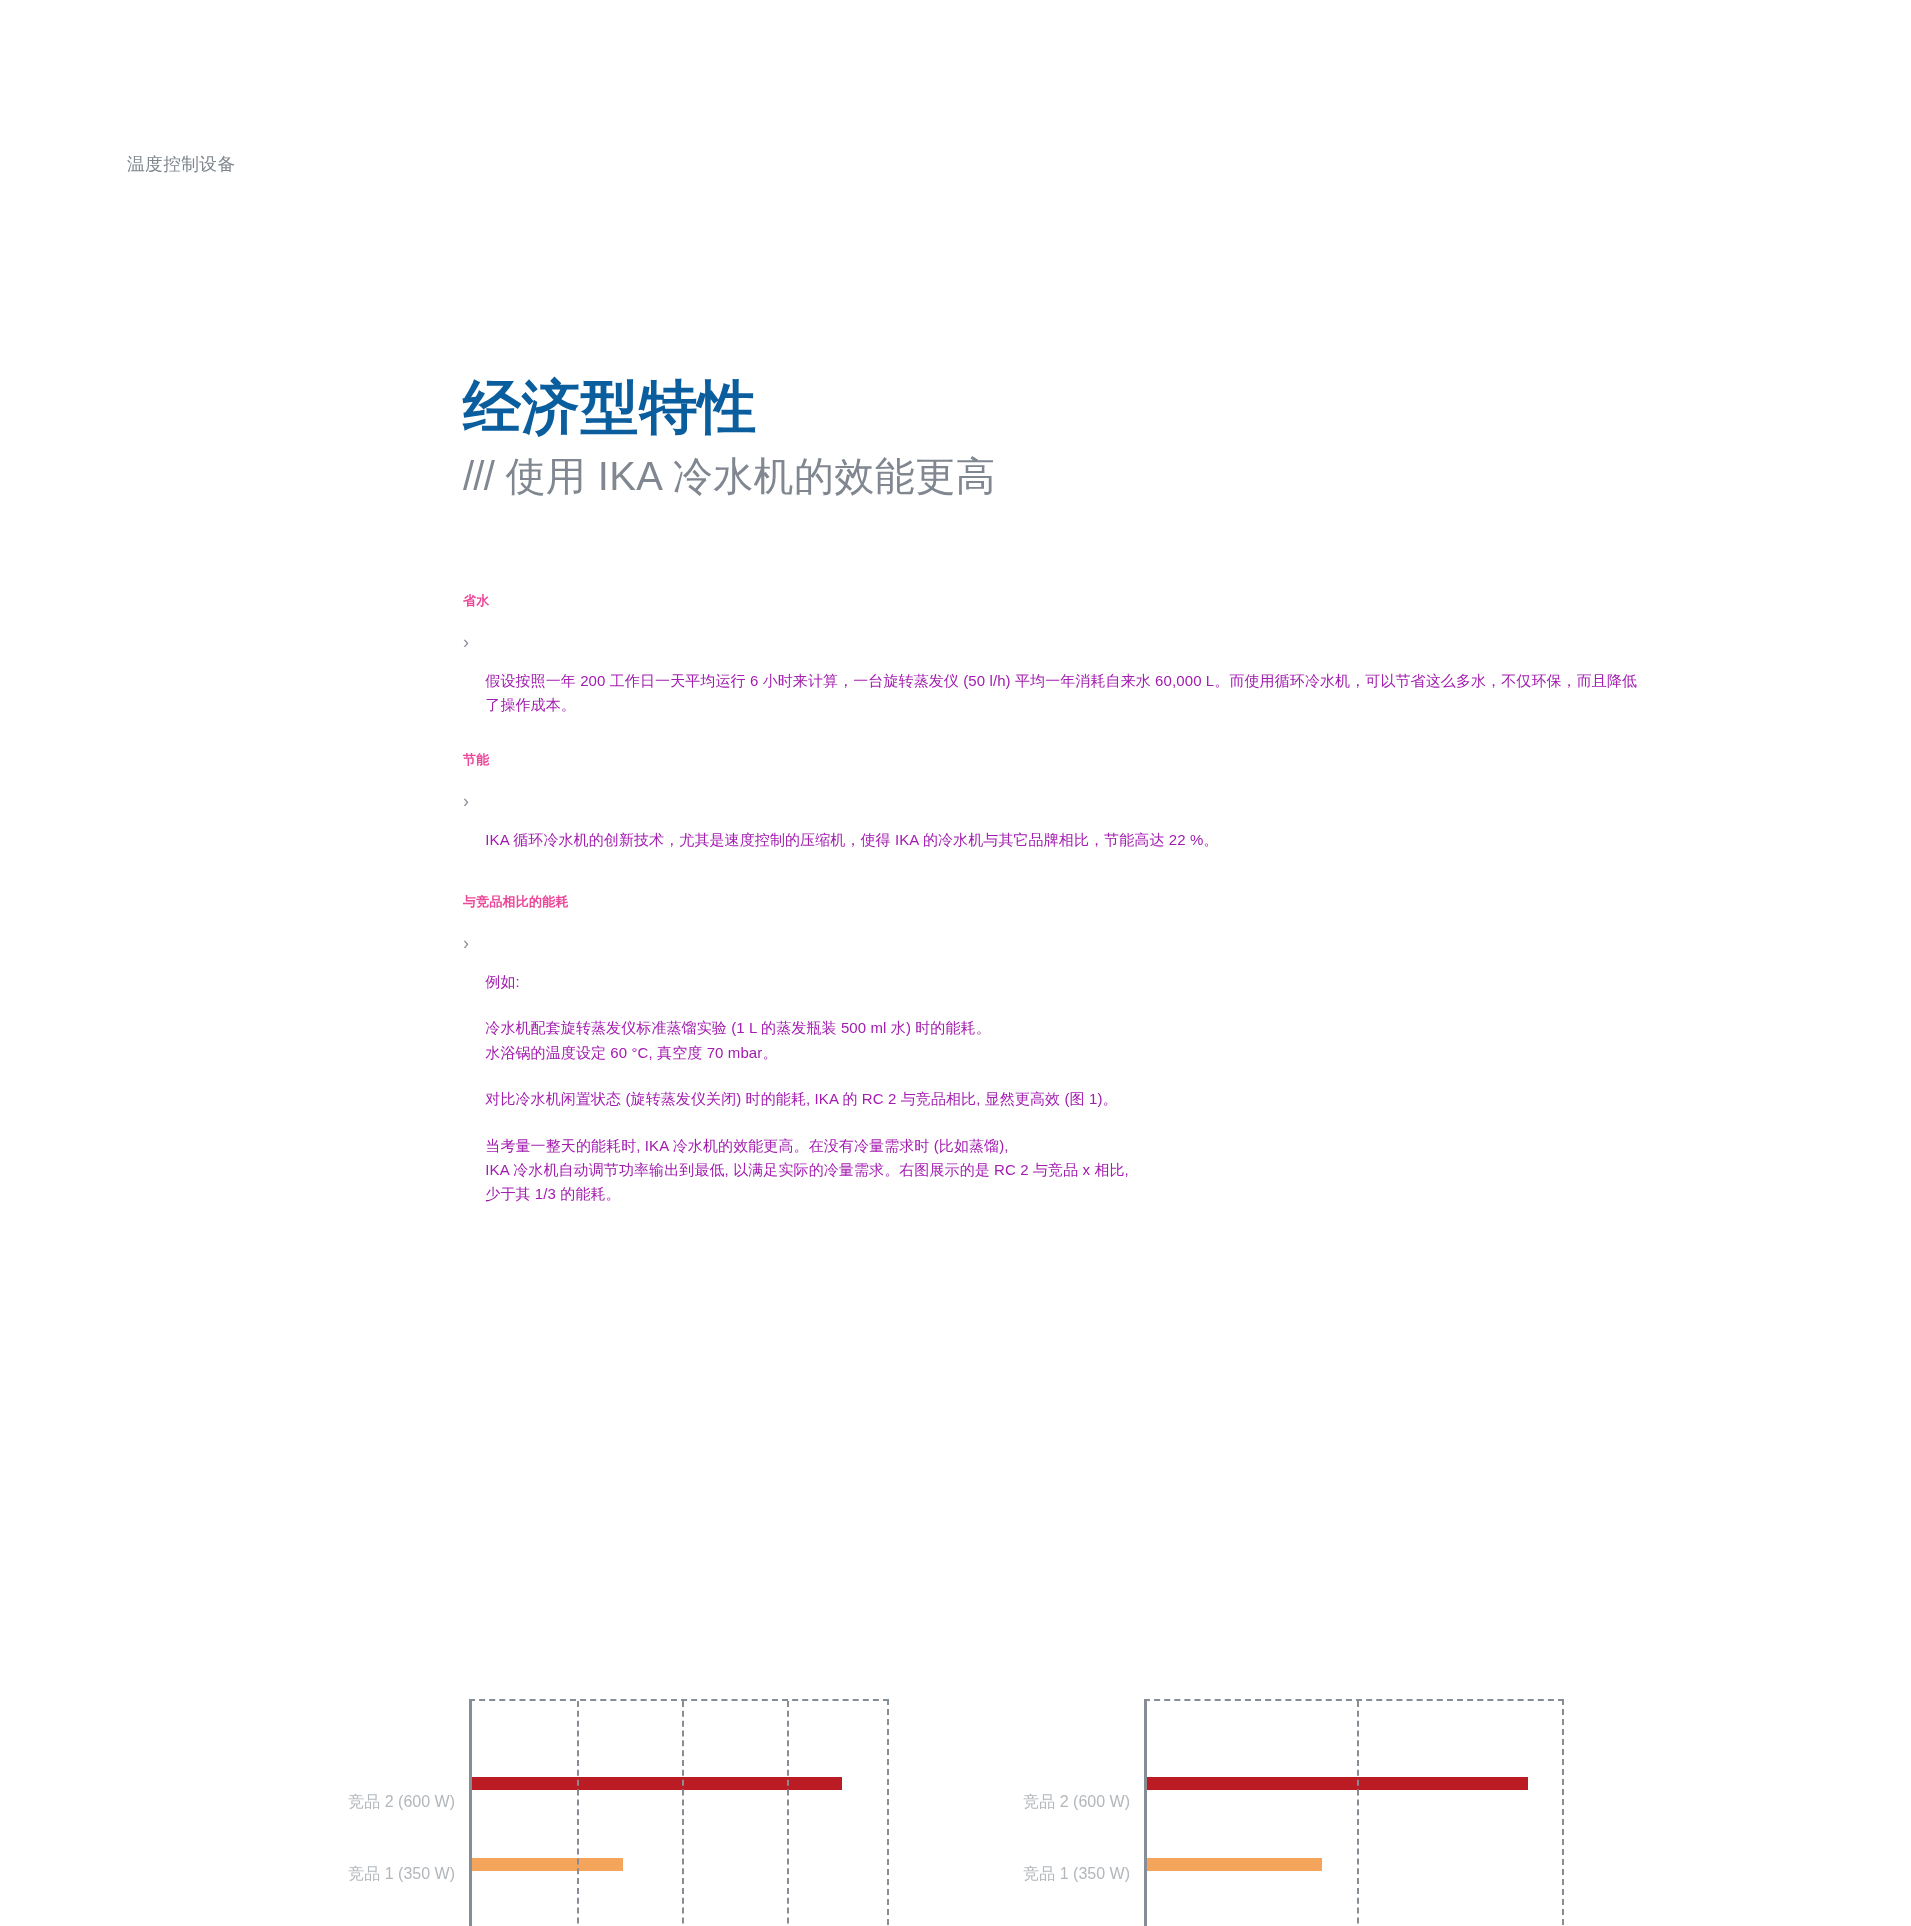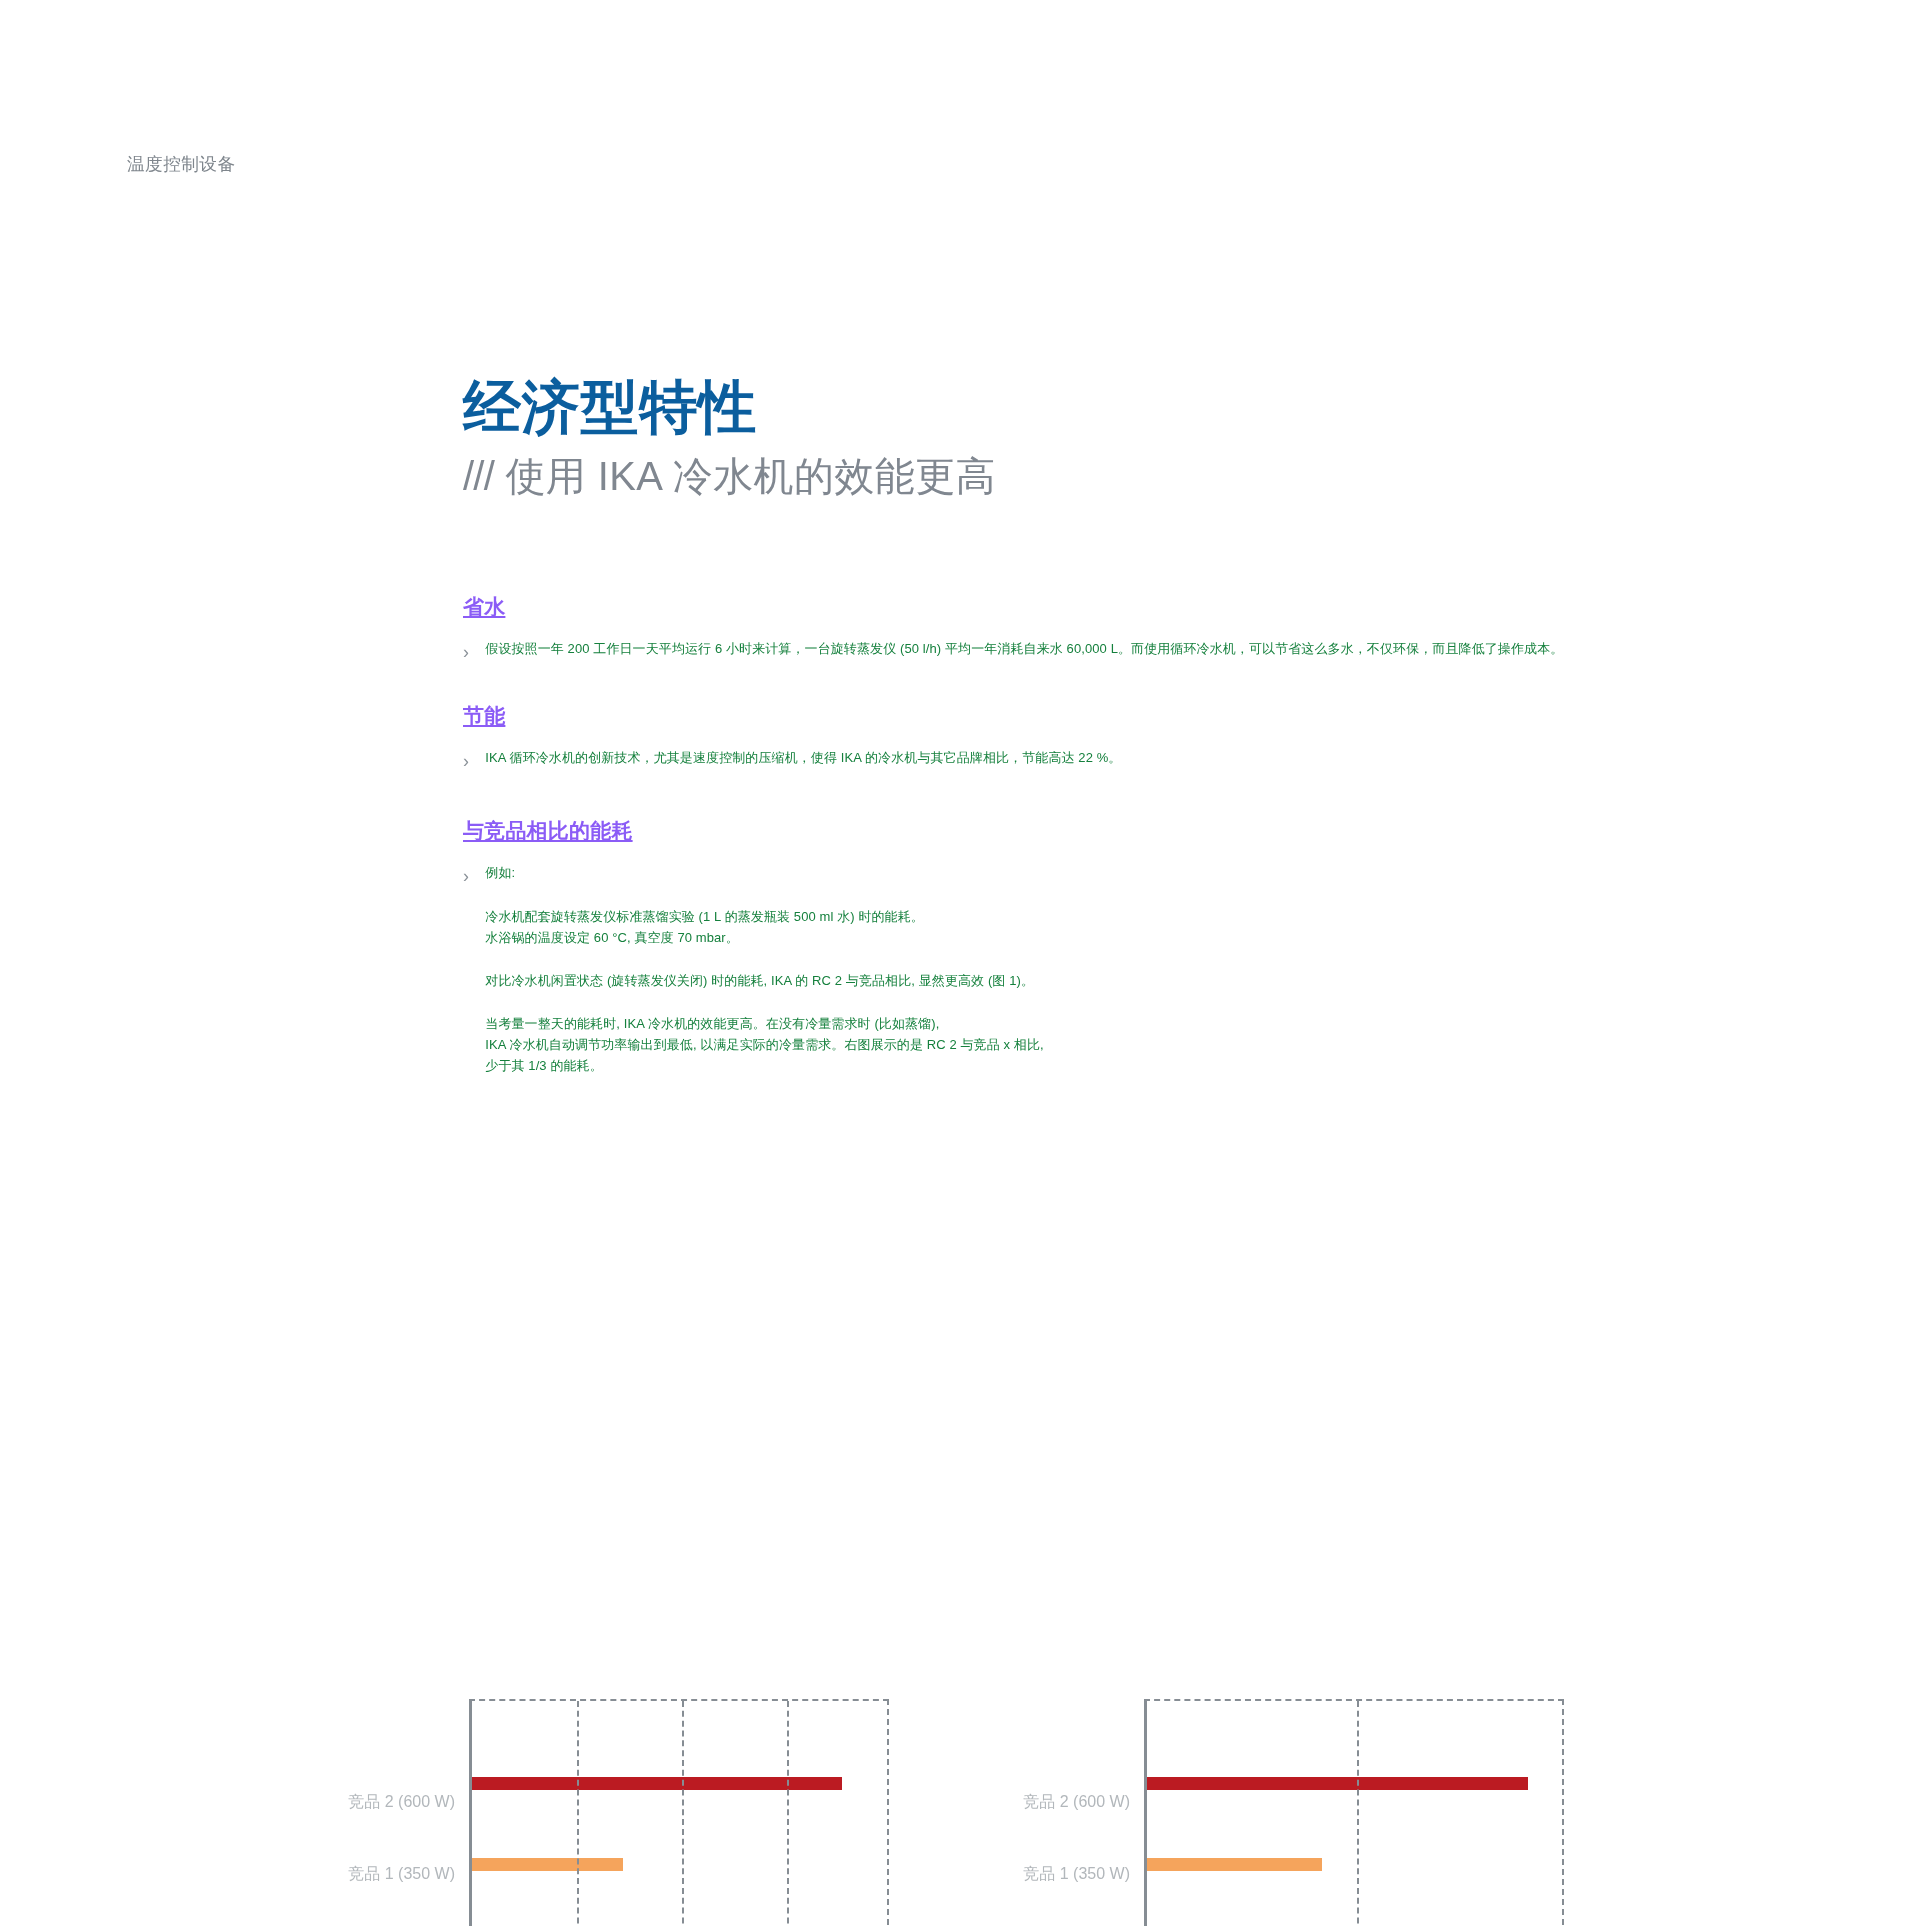--- a/index.html
+++ b/index.html
@@ -43,44 +43,44 @@
     font-weight: 400;
     color: #808790;
     letter-spacing: 0.4px;
     line-height: 1.15;
   }
   .sub-title .slashes { letter-spacing: -0.8px; }
 
   
   .content { position: absolute; left: 463px; top: 593px; width: 1186px; }
   .sec-heading {
-    font-size: 21px;
+    font-size: 13px;
     font-weight: 700;
-    color: #8b5cf6;
+    color: #ec4899;
     letter-spacing: 0.2px;
     line-height: 1.3;
-    text-decoration: underline;
   }
   .bullet-row {
     display: flex;
     margin-top: 17.7px;
   }
   .bullet-mark {
     flex: 0 0 22.3px;
     font-size: 17.7px;
     color: #8b9299;
     line-height: 1.62;
     font-weight: 400;
   }
   .bullet-body {
     flex: 1 1 auto;
-    font-size: 13px;
-    color: #15803d;
+    font-size: 15px;
+    color: #a21caf;
     line-height: 1.62;
     letter-spacing: 0.1px;
+    margin-top: 41px;
   }
   .bullet-body p { margin: 0; }
   .bullet-body p.gap { margin-top: 22.3px; }
   .spacer-sm { height: 35px; }
   .spacer-md { height: 42px; }
 
   
   .charts-area {
     position: absolute;
     left: 0;

